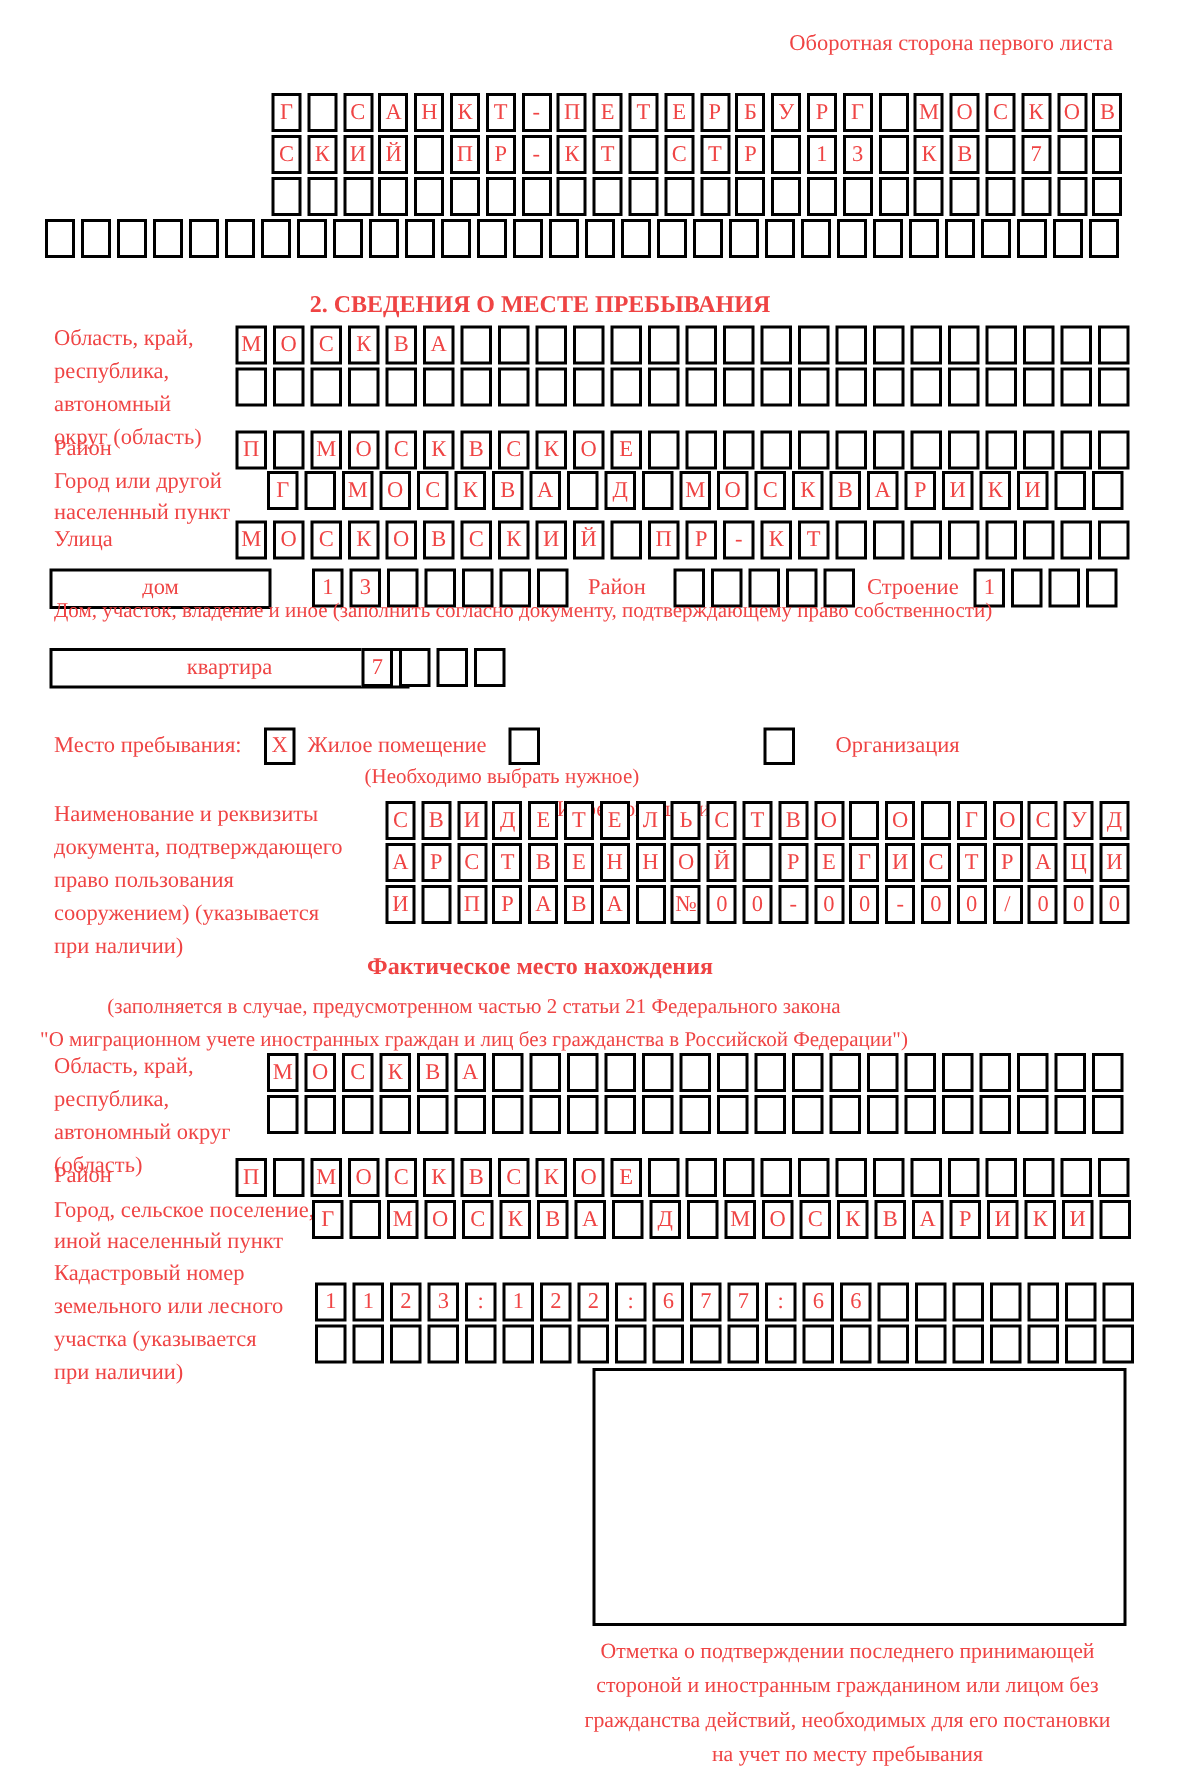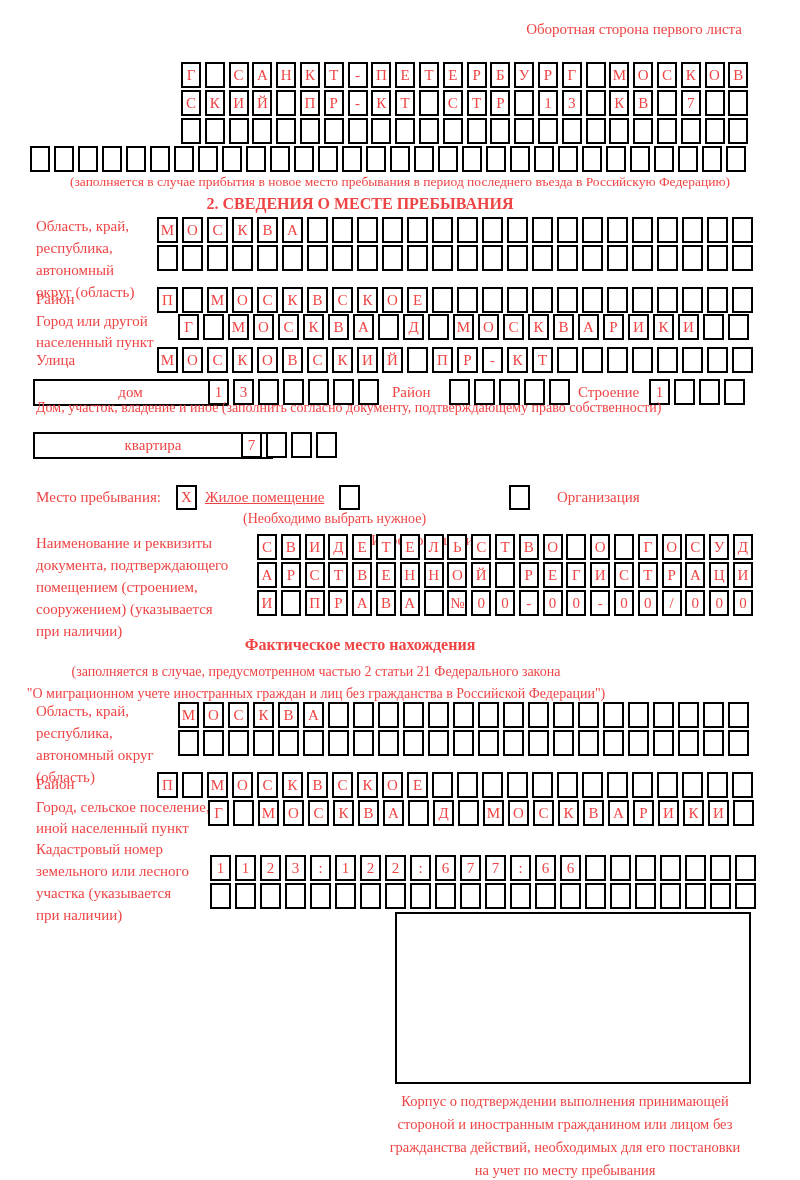--- a/index.html
+++ b/index.html
@@ -143,21 +143,20 @@
       <span class="cell"></span>
       <span class="cell"></span>
       <span class="cell"></span>
       <span class="cell"></span>
       <span class="cell"></span>
       <span class="cell"></span>
       <span class="cell"></span>
       <span class="cell"></span>
       <span class="cell"></span>
     </div>
-  <div class="cap" style="top:174px;">(заполняется в случае прибытия в новое место пребывания в период последнего въезда в Российскую Федерацию)</div>
 
   <div class="ttl" style="top:195px;">2. СВЕДЕНИЯ О МЕСТЕ ПРЕБЫВАНИЯ</div>
 
   <div class="abs" style="left:36px; top:215px;">
     <div class="lbl">Область, край,</div>
     <div class="lbl">республика,</div>
     <div class="lbl">автономный</div>
     <div class="lbl">округ (область)</div>
   </div>
   <div class="cells" style="left:157px; top:217px;">
@@ -292,21 +291,21 @@
       <span class="cell"></span>
       <span class="cell"></span>
       <span class="cell"></span>
       <span class="cell"></span>
       <span class="cell"></span>
       <span class="cell"></span>
       <span class="cell"></span>
       <span class="cell"></span>
     </div>
 
-  <div class="wbox" style="left:33px; top:379px; width:195px;">дом</div>
+  <div class="wbox" style="left:33px; top:379px; width:148px;">дом</div>
   <div class="cells" style="left:208px; top:379px;">
       <span class="cell">1</span>
       <span class="cell">3</span>
       <span class="cell"></span>
       <span class="cell"></span>
       <span class="cell"></span>
       <span class="cell"></span>
       <span class="cell"></span>
     </div>
   <div class="abs lbl" style="left:392px; top:381px;">Район</div>
@@ -329,31 +328,31 @@
   <div class="wbox" style="left:33px; top:432px; width:240px;text-align:center;">квартира</div>
   <div class="cells" style="left:241px; top:432px;">
       <span class="cell">7</span>
       <span class="cell"></span>
       <span class="cell"></span>
       <span class="cell"></span>
     </div>
 
   <div class="abs lbl" style="left:36px; top:486px;">Место пребывания:</div>
   <div class="chk" style="left:176px; top:485px;">X</div>
-  <div class="abs lbl" style="left:205px; top:486px;text-decoration:underline;">Жилое помещение</div>
+  <div class="abs lbl" style="left:205px; top:486px;">Жилое помещение</div>
   <div class="chk" style="left:339px; top:485px;"></div>
   <div class="abs lbl" style="left:371px; top:486px;margin-top:43px;">Иное помещение</div>
   <div class="chk" style="left:509px; top:485px;"></div>
   <div class="abs lbl" style="left:557px; top:486px;">Организация</div>
   <div class="abs smallcap" style="left:243px; top:511px;">(Необходимо выбрать нужное)</div>
 
   <div class="abs" style="left:36px; top:532px;">
     <div class="lbl">Наименование и реквизиты</div>
     <div class="lbl">документа, подтверждающего</div>
-    <div class="lbl">помещением (строением,</div>
+    <div class="lbl">право пользования</div>
     <div class="lbl">сооружением) (указывается</div>
     <div class="lbl">при наличии)</div>
   </div>
   <div class="cells cells-sm" style="left:257px; top:534px;">
       <span class="cell">С</span>
       <span class="cell">В</span>
       <span class="cell">И</span>
       <span class="cell">Д</span>
       <span class="cell">Е</span>
       <span class="cell">Т</span>
@@ -590,19 +589,19 @@
       <span class="cell"></span>
       <span class="cell"></span>
       <span class="cell"></span>
       <span class="cell"></span>
       <span class="cell"></span>
       <span class="cell"></span>
     </div>
 
   <div class="abs" style="left:395px; top:912px; width:356px; height:172px; border:2px solid #000; box-sizing:border-box; background:#fff;"></div>
   <div class="abs" style="left:330px; top:1090px; width:470px; text-align:center; font-size:14.5px; line-height:23px;">
-    <div>Корпус о подтверждении выполнения принимающей</div>
+    <div>Отметка о подтверждении последнего принимающей</div>
     <div>стороной и иностранным гражданином или лицом без</div>
     <div>гражданства действий, необходимых для его постановки</div>
     <div>на учет по месту пребывания</div>
   </div>
 
 </div>
 
 </body></html>

